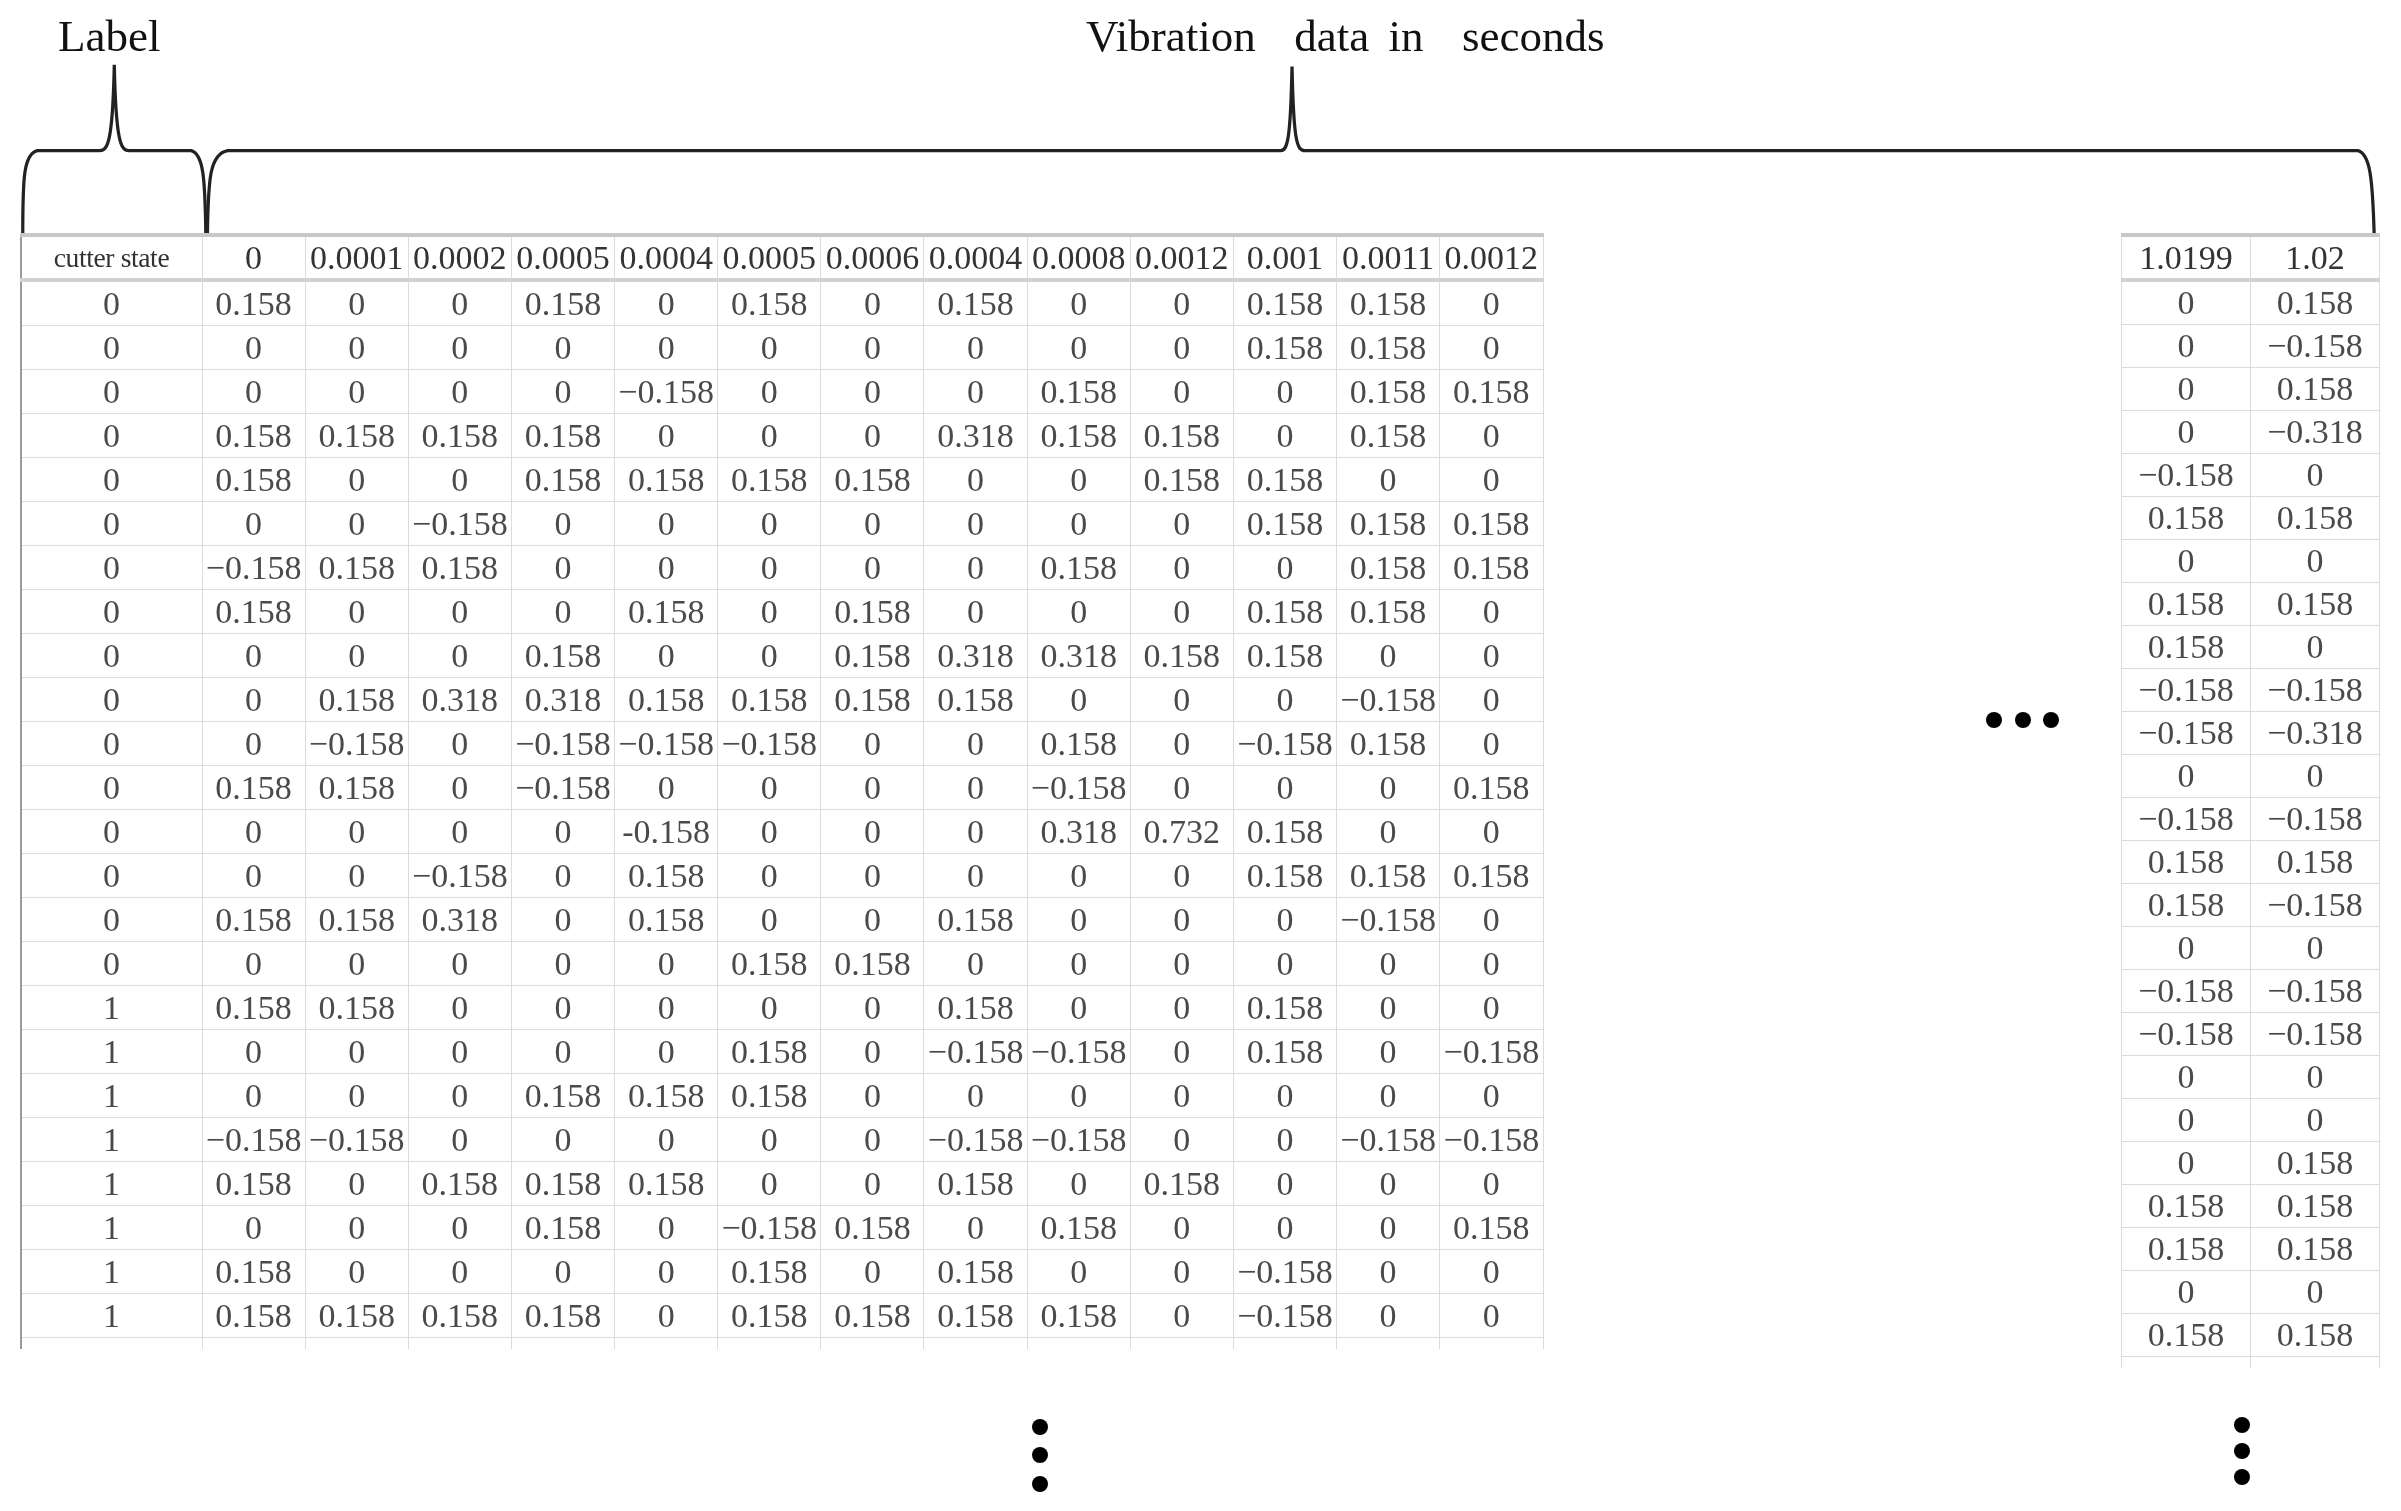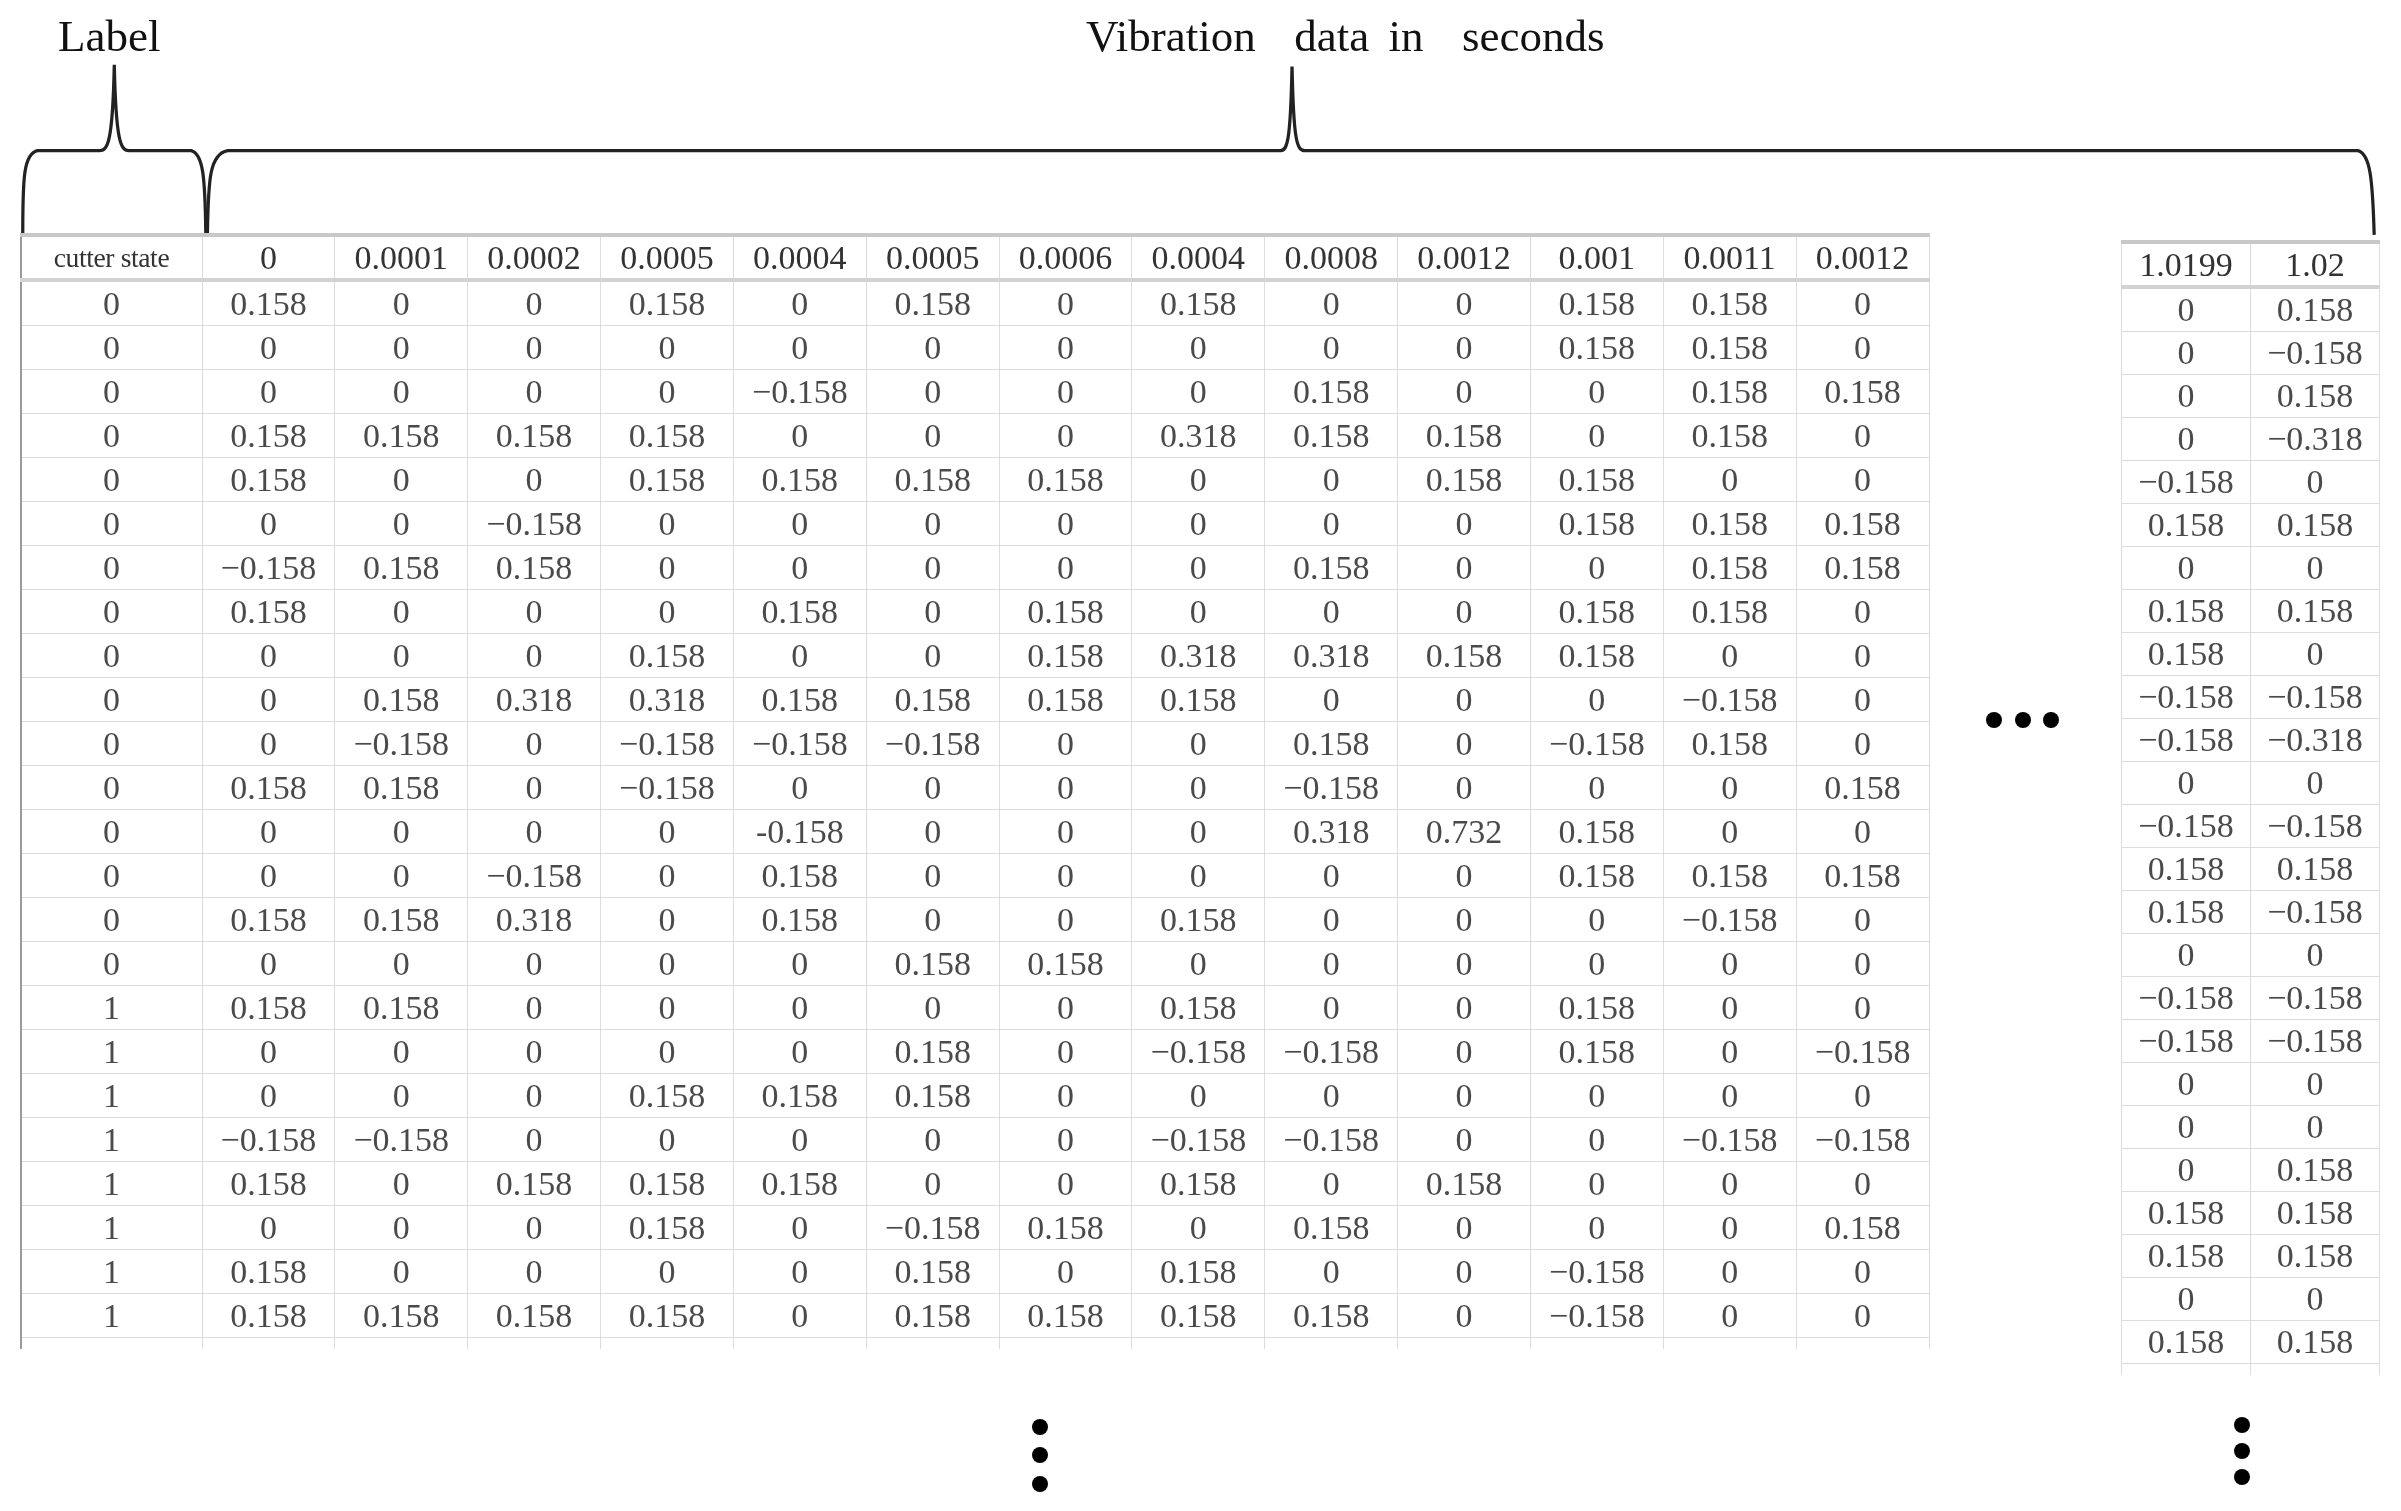--- a/index.html
+++ b/index.html
@@ -20,29 +20,29 @@
   table.grid {
     position: absolute; border-collapse: collapse; table-layout: fixed;
     font-family: "Liberation Serif", "DejaVu Serif", serif;
     color: #4a4a4a;
   }
   table.grid td {
     text-align: center; vertical-align: middle; padding: 0;
     border: 1.6px solid #dcdcdc; white-space: nowrap; overflow: hidden;
   }
   table.grid tr.head td { border-top: 4px solid #c8c8c8; border-bottom: 4px solid #d2d2d2; color: #333; }
-  #left-table { left: 19.5px; top: 233px; width: 1910px; }
+  #left-table { left: 19.5px; top: 233px; width: 1524px; }
   #left-table td { height: 43px; font-size: 34px; }
   #left-table tr.head td { height: 41px; font-size: 34px; }
   #left-table td.label-col { width: 180px; }
   #left-table tr.head td.label-col { font-size: 27.6px; letter-spacing: -0.4px; }
   #left-table td:first-child { border-left: 2.4px solid #9a9a9a; }
   #left-table tr.partial td { height: 11.4px; font-size: 11.4px; color: #bbb; border-bottom: none; }
 
-  #right-table { left: 2121px; top: 240px; width: 256px; padding-left: 46px; }
+  #right-table { left: 2121px; top: 233px; width: 256px; padding-left: 46px; }
   #right-table td { height: 42px; font-size: 34px; width: 128px; }
   #right-table tr.head td { height: 41px; }
   #right-table tr.partial td { height: 11.4px; font-size: 11.4px; color: #bbb; border-bottom: none; }
 
   .dot { position: absolute; width: 16px; height: 16px; border-radius: 50%; background: #000; }
 </style>
 </head>
 <body>
 
 <div class="heading" id="label-heading">Label</div>

